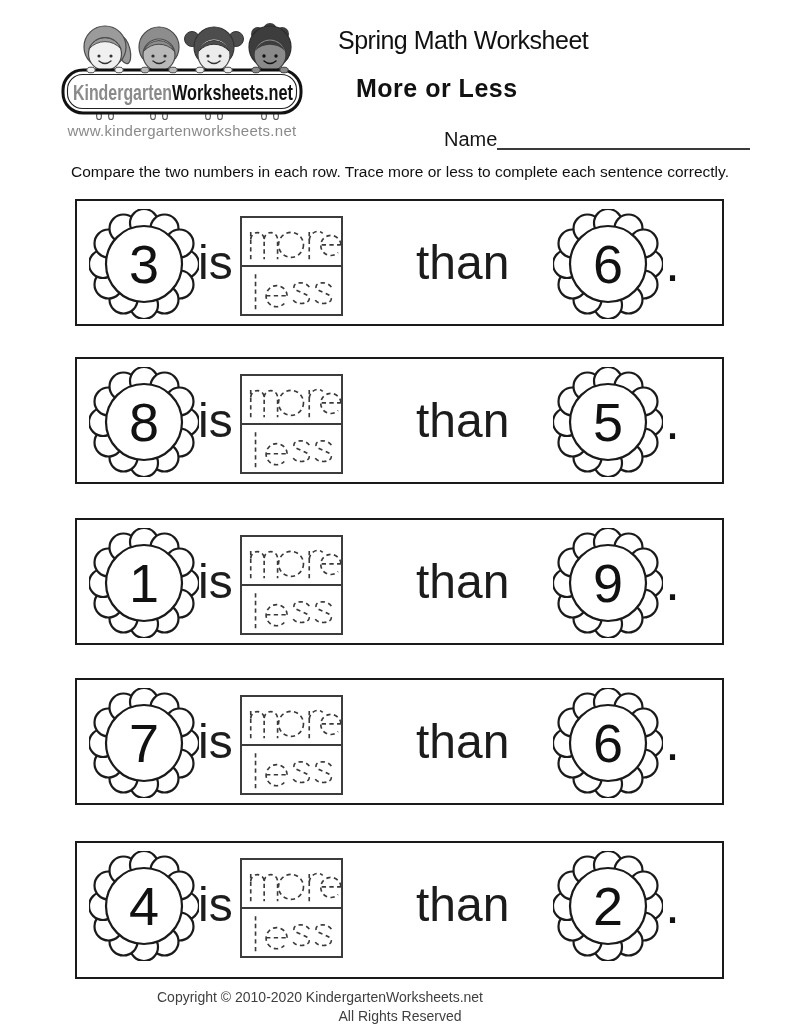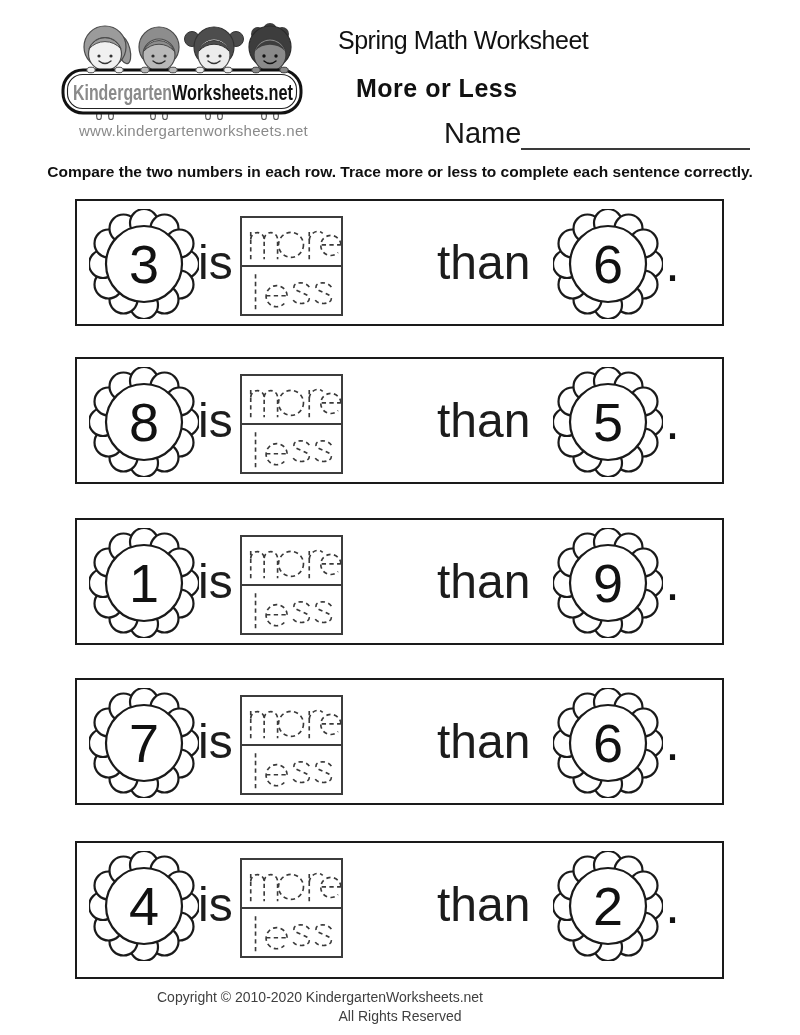--- a/index.html
+++ b/index.html
@@ -2,49 +2,49 @@
 <html><head>
 <meta charset="utf-8">
 <style>
   * { margin:0; padding:0; box-sizing:border-box; }
   html,body { width:800px; height:1035px; background:#fff; overflow:hidden;
               font-family:"Liberation Sans", sans-serif; color:#1a1a1a; }
   .abs { position:absolute; }
 
   
   #logo { left:58px; top:14px; width:248px; height:106px; }
-  #site-url { left:56px; top:122px; width:252px; text-align:right;
+  #site-url { left:56px; top:122px; width:252px; text-align:center;
               font-size:15px; letter-spacing:.3px; color:#8a8a8a; }
 
   #title { left:338px; top:26px; font-size:25px; letter-spacing:-0.5px; color:#111; }
   #subtitle { left:356px; top:74px; font-size:25px; font-weight:bold; letter-spacing:.5px; color:#111; }
   #name-line { left:444px; top:118px; right:50px; width:306px; display:flex; align-items:flex-end; }
-  #name-line .label { font-size:29px; color:#161616; line-height:1.1; }
+  #name-line .label { font-size:20px; color:#161616; line-height:1.1; }
   #name-line .rule  { flex:1; border-bottom:2px solid #3a3a3a; height:32px; }
 
   #instructions { left:0; top:163px; width:800px; text-align:center;
-                  font-size:15.5px; color:#101010;font-weight:bold; }
+                  font-size:15.5px; color:#101010; }
 
   
   .row { position:absolute; left:75px; width:649px; height:127px;
          border:2px solid #1a1a1a; background:#fff; }
   .row-0 { top:199px; } .row-1 { top:357px; } .row-2 { top:518px; }
   .row-3 { top:678px; } .row-4 { top:841px; height:138px; }
 
   .flower { position:absolute; width:110px; height:110px; top:8px; }
   .flower.left  { left:12px; }
   .flower.right { left:476px; }
   .flower svg { position:absolute; left:0; top:0; width:110px; height:110px; }
   .digit { position:absolute; left:0; top:0; width:110px; height:110px;
            display:flex; align-items:center; justify-content:center;
            font-size:54px; font-weight:400; color:#111; }
 
   .word { position:absolute; font-size:48px; font-weight:400; color:#1c1c1c; top:34px; }
   .word.is   { left:121px;text-align:center; }
-  .word.than { left:360px; }
+  .word.than { left:339px; }
   .period { position:absolute; left:588px; top:30px; font-size:54px; color:#111; }
 
   .tracebox { position:absolute; left:163px; top:15px; width:103px; height:100px;
               border:2px solid #3c3c3c; background:#fff;
               display:flex; flex-direction:column; }
   .tracecell { flex:1; position:relative; }
   .tracecell.top { border-bottom:2px solid #3c3c3c; }
   .tracecell svg { position:absolute; left:0; top:0; width:100%; height:100%; }
   .trace-stroke { fill:none; stroke:#3a3a3a; stroke-width:1.7;
                   stroke-dasharray:4.5 3.5; stroke-linecap:butt; }

